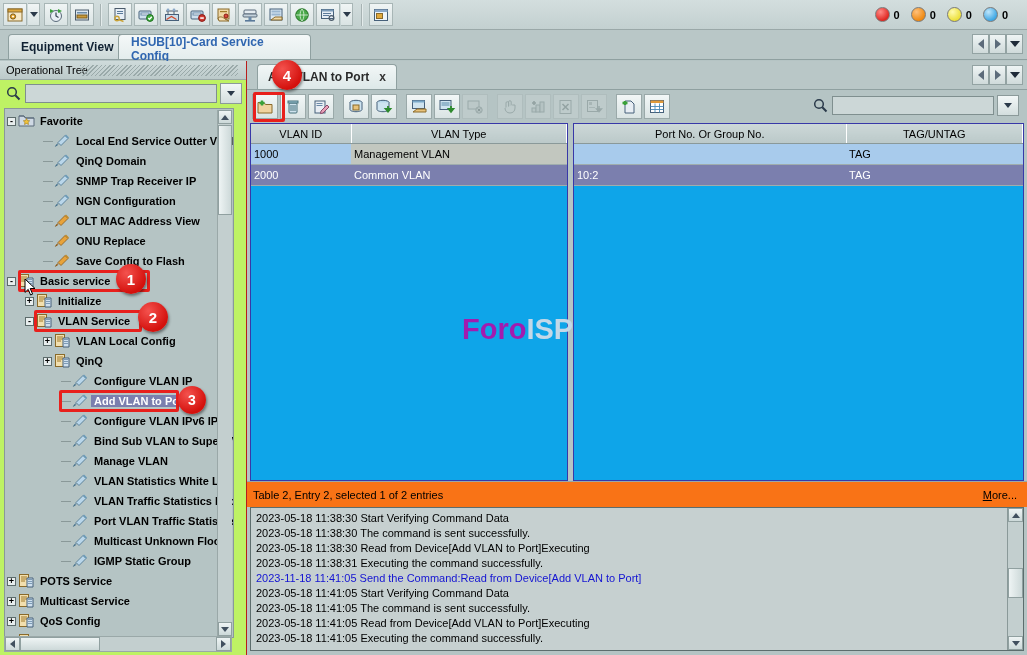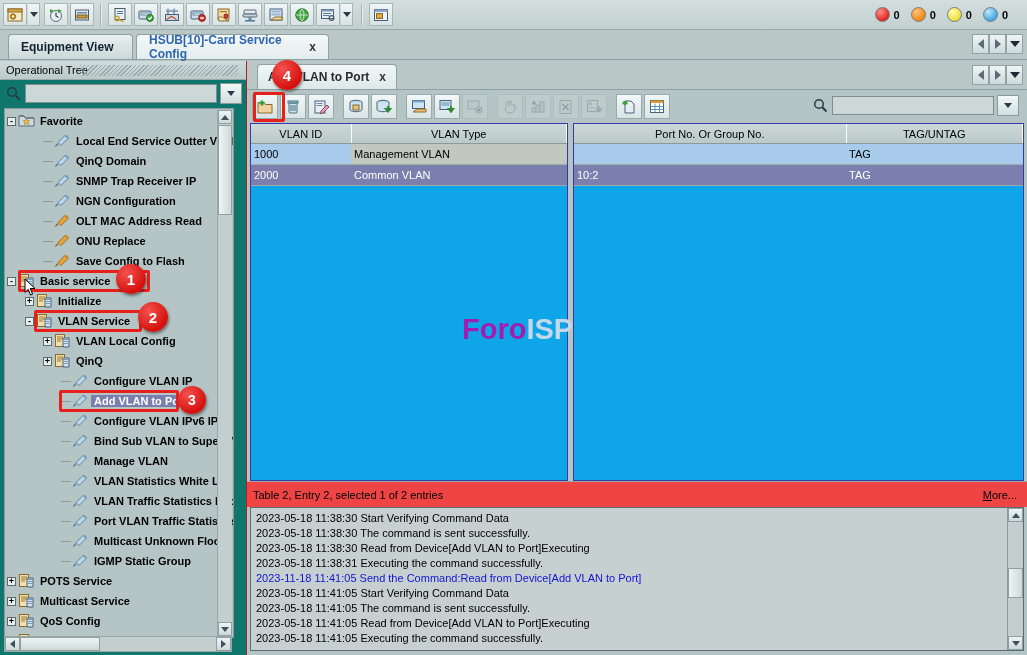--- a/index.html
+++ b/index.html
@@ -70,21 +70,21 @@
     border: 1px solid #93a3a3; background: linear-gradient(#eef4f4, #cfdada);
     display: flex; align-items: center; justify-content: center;
   }
   .tri-l { width:0;height:0;border-top:5px solid transparent;border-bottom:5px solid transparent;border-right:6px solid #5c6b7a;}
   .tri-r { width:0;height:0;border-top:5px solid transparent;border-bottom:5px solid transparent;border-left:6px solid #5c6b7a;}
   .tri-d { width:0;height:0;border-left:5px solid transparent;border-right:5px solid transparent;border-top:6px solid #1e2a38;}
 
   
   .left-panel {
     position: absolute; left: 0; top: 61px; width: 246px; height: 594px;
-    background: #0f766e; border-right: 7px solid #b91c1c;
+    background: #bef264; border-right: 7px solid #b91c1c;
   }
   .panel-title {
     height: 18px; display: flex; align-items: center; padding-left: 6px;
     background: linear-gradient(#cfdbdb, #bccaca);
     border-bottom: 1px solid #9aa8a8; font-size: 11px; position: relative;
   }
   .grip {
     position:absolute; left: 80px; right: 8px; top: 4px; height: 11px;
     background: repeating-linear-gradient(135deg,#93a3a3 0 1px,transparent 1px 3px);
     opacity: .85;
@@ -216,21 +216,21 @@
   }
   tr.row-normal td.c-id { background: #a8cbec; }
   tr.row-normal td.c-type { background: #c2c7bf; }
   tr.row-normal td.c-port { background: #a8cbec; }
   tr.row-normal td.c-tag { background: #a8cbec; }
   tr.row-sel td { background: #7b7fae; color: #fff; }
 
   .status-row {
     height: 25px; display: flex; align-items: center; justify-content: space-between;
     padding: 0 10px 0 6px; font-size: 11px;
-    border-top: 1px solid #9aa8a8; background: #ef4444;
+    border-top: 1px solid #9aa8a8; background: #f97316;
   }
   .more-link { cursor: default; }
   .more-link u { text-decoration: underline; }
 
   .log-pane {
     position: relative; margin: 0 3px; height: 144px;
     background: #c6d0d0; border: 1px solid #5d6d6d; box-sizing: border-box;
     overflow: hidden;
   }
   .log-line { font-size: 11px; line-height: 15px; padding-left: 5px; white-space: nowrap; }
@@ -392,21 +392,21 @@
       <span class="led-num">0</span>
       <span class="led" style="background:radial-gradient(circle at 35% 30%, #bfe6fb, #3fa7e4 70%)"></span>
       <span class="led-num">0</span>
     </div>
   </div>
 
   <div class="main-tabbar">
     <div class="tab inactive" style="left:8px;width:125px;">
       <span>Equipment View</span>
     </div>
-    <div class="tab active" style="left:136px;width:193px;">
+    <div class="tab active" style="left:118px;width:193px;flex-direction:column;">
       <span>HSUB[10]-Card Service Config</span>
       <span class="tab-x">x</span>
     </div>
     <div class="nav-group">
       <div class="nav-btn">
           <span class="tri-l"></span>
         </div>
       <div class="nav-btn">
           <span class="tri-r"></span>
         </div>
@@ -487,21 +487,21 @@
             <span class="lbl">NGN Configuration</span>
           </div>
           <div class="node">
             <span style="width:36px;flex:none"></span>
             <span class="tline"></span>
             <span class="ico"><svg width="17" height="15" viewBox="0 0 17 15">
                 <path d="M11 2.5l3 3-7 7-3-3z" fill="#e8a33a" stroke="#8a5a1a" stroke-width=".8"></path>
                 <path d="M3.5 10.5l-2 2.8 2.8-2" stroke="#8a5a1a" fill="#f0d0a0"></path>
                 <path d="M11.5 2l3 3" stroke="#c08a2a" stroke-width="1.5"></path>
               </svg></span>
-            <span class="lbl">OLT MAC Address Read</span>
+            <span class="lbl">OLT MAC Address View</span>
           </div>
           <div class="node">
             <span style="width:36px;flex:none"></span>
             <span class="tline"></span>
             <span class="ico"><svg width="17" height="15" viewBox="0 0 17 15">
                 <path d="M11 2.5l3 3-7 7-3-3z" fill="#e8a33a" stroke="#8a5a1a" stroke-width=".8"></path>
                 <path d="M3.5 10.5l-2 2.8 2.8-2" stroke="#8a5a1a" fill="#f0d0a0"></path>
                 <path d="M11.5 2l3 3" stroke="#c08a2a" stroke-width="1.5"></path>
               </svg></span>
             <span class="lbl">ONU Replace</span>

